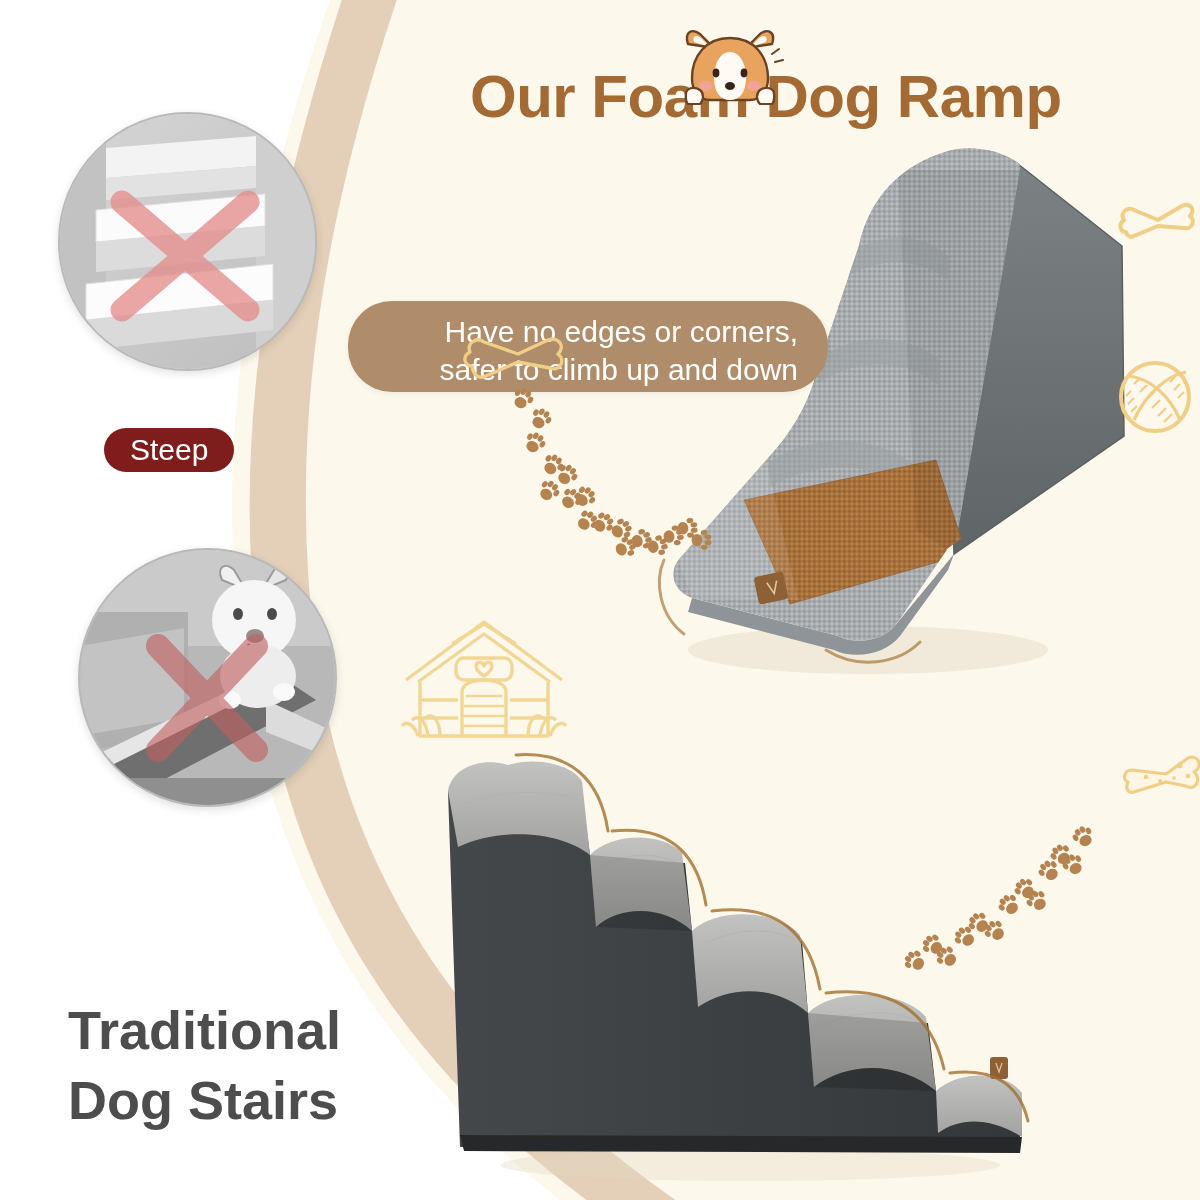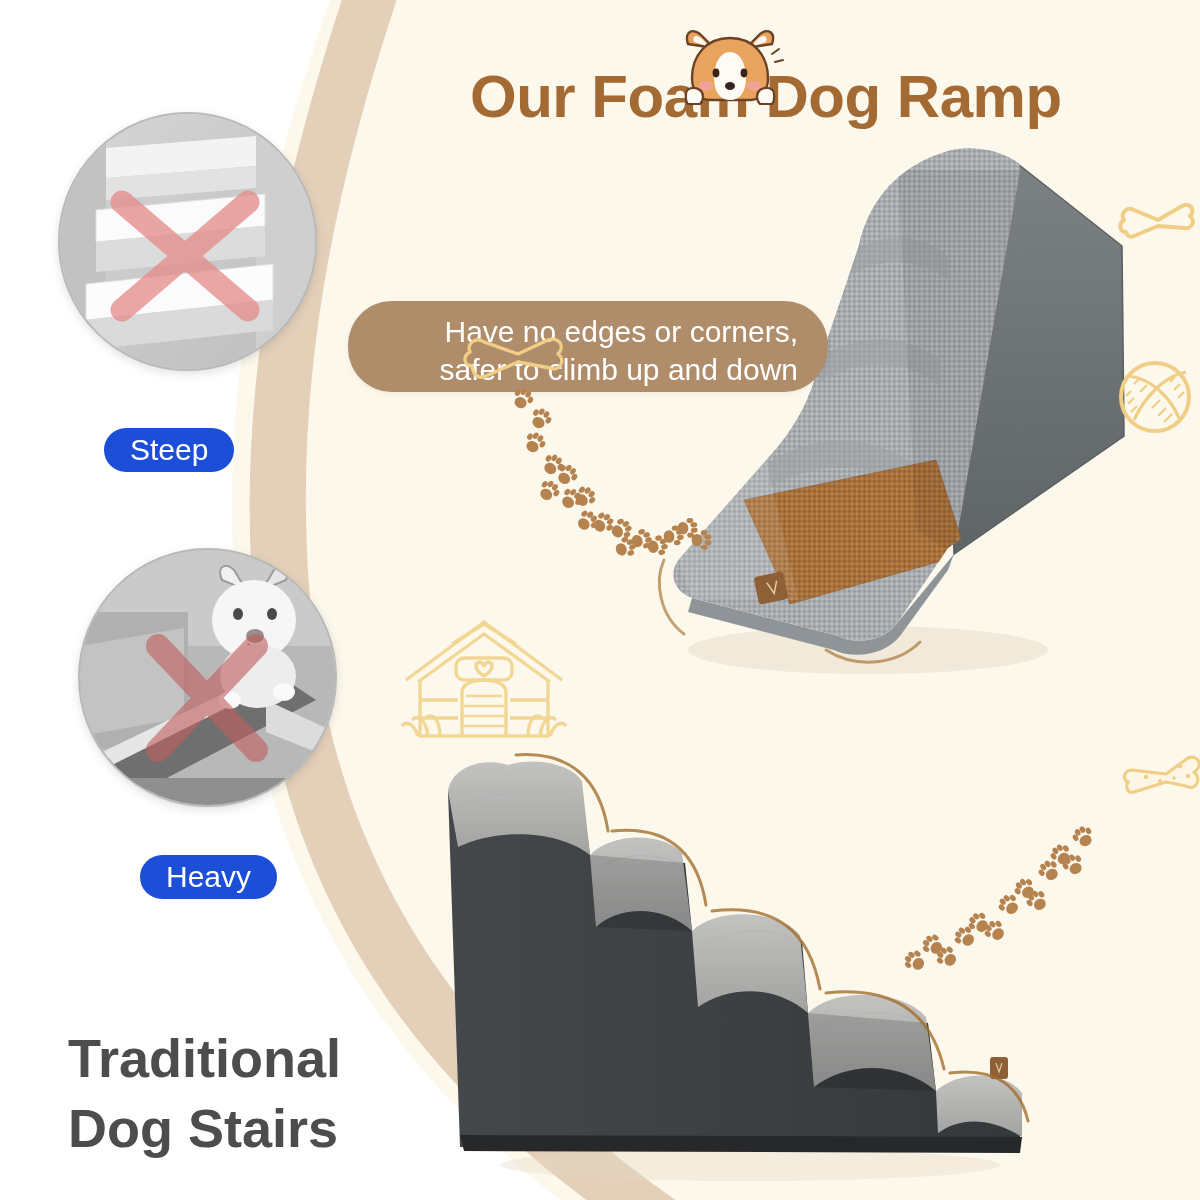--- a/index.html
+++ b/index.html
@@ -28,42 +28,41 @@
   .corgi{position:absolute;left:676px;top:26px;width:108px;height:92px;}
   .photo-circle{
     position:absolute;border-radius:50%;overflow:hidden;
     border:2px solid #b9b9b9;
     box-shadow:0 3px 10px rgba(0,0,0,.12);
     background:#d8d8d8;
   }
   .c1{left:58px;top:112px;width:255px;height:255px;}
   .c2{left:78px;top:548px;width:255px;height:255px;}
   .pill-gray{
-    position:absolute;background:#1d4ed8;color:#ffffff;
+    position:absolute;background:#7f1d1d;color:#ffffff;
     border-radius:22px;font-size:30px;line-height:44px;height:44px;
     text-align:center;padding:0 26px;white-space:nowrap;
   }
   .pill-s{left:104px;top:428px;}
   .pill-h{left:140px;top:855px;}
 
   
   .callout{
     position:absolute;background:#b08d6a;color:#ffffff;border-radius:44px;
     padding:12px 30px 3px 30px;font-size:30px;line-height:38px;
     text-align:right;white-space:pre-line;box-shadow:0 2px 6px rgba(0,0,0,.06);margin-top:38px;
   }
   .callout-1{left:348px;top:263px;width:420px;}
   .callout-2{left:738px;top:742px;width:386px;}
 
   
   .headline{
     position:absolute;left:68px;top:995px;width:430px;
     font-size:54px;font-weight:bold;color:#4d4d4d;line-height:70px;
     white-space:pre-line;
-    margin-top:28px;
   }
 
   
   .doodle{position:absolute;pointer-events:none;}
   .d-bone-tr{left:1118px;top:186px;width:78px;height:72px;}
   .d-ball{left:1112px;top:352px;width:86px;height:90px;}
   .d-bone-mid{left:462px;top:328px;width:108px;height:60px;}
   .d-house{left:392px;top:608px;width:185px;height:150px;}
   .d-bone-r2{left:1122px;top:748px;width:80px;height:62px;}
 
@@ -157,21 +156,20 @@
         <ellipse cx="178" cy="126" rx="38" ry="32" fill="#ededed"></ellipse>
         <ellipse cx="150" cy="150" rx="11" ry="9" fill="#fafafa"></ellipse>
         <ellipse cx="204" cy="142" rx="11" ry="9" fill="#fafafa"></ellipse>
       </g>
       <g stroke="#c05f5f" stroke-width="24" stroke-linecap="round" opacity=".62">
         <line x1="78" y1="96" x2="176" y2="200"></line>
         <line x1="176" y1="96" x2="78" y2="200"></line>
       </g>
     </svg>
   </div>
-  <div class="pill-gray pill-h">Heavy</div>
 
   <svg class="product ramp" viewBox="0 0 520 580">
     <defs>
       <pattern id="mesh" width="5" height="5" patternUnits="userSpaceOnUse">
         <rect width="5" height="5" fill="#a9adb0"></rect>
         <circle cx="1.4" cy="1.4" r="1.1" fill="#8f9397"></circle>
         <circle cx="3.9" cy="3.9" r="1.1" fill="#bfc3c6"></circle>
       </pattern>
       <pattern id="meshbr" width="5" height="5" patternUnits="userSpaceOnUse">
         <rect width="5" height="5" fill="#a9713c"></rect>

